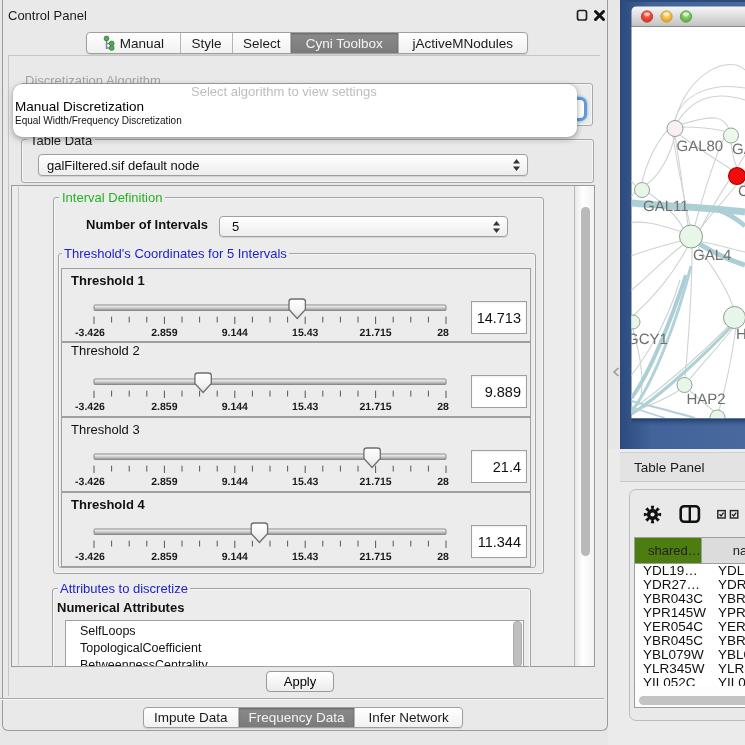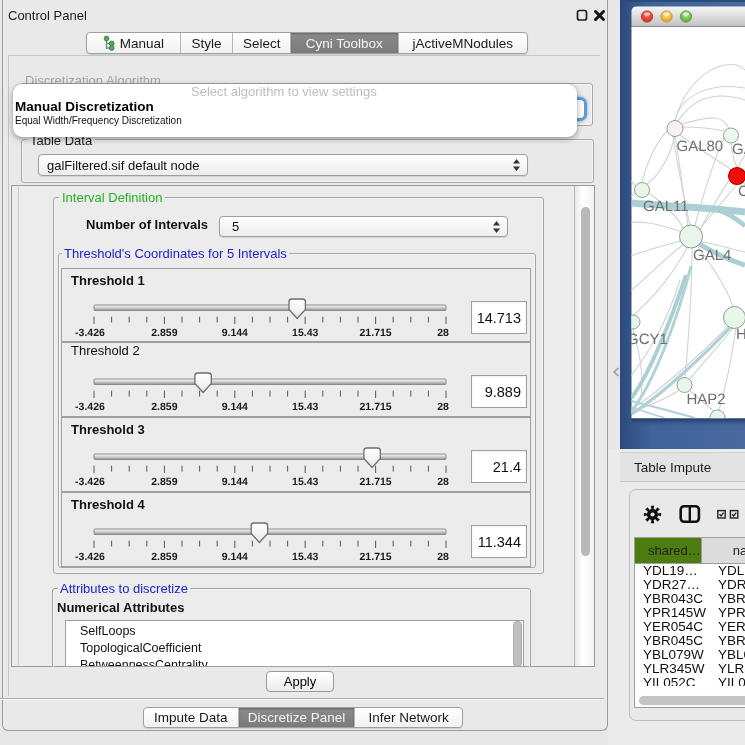--- a/index.html
+++ b/index.html
@@ -176,21 +176,21 @@
         <text x="102.4" y="66.5" font-size="10.5" font-weight="700" fill="#1a1a1a" text-anchor="middle">2.859</text>
         <text x="172.8" y="66.5" font-size="10.5" font-weight="700" fill="#1a1a1a" text-anchor="middle">9.144</text>
         <text x="243.2" y="66.5" font-size="10.5" font-weight="700" fill="#1a1a1a" text-anchor="middle">15.43</text>
         <text x="313.6" y="66.5" font-size="10.5" font-weight="700" fill="#1a1a1a" text-anchor="middle">21.715</text>
         <text x="381.0" y="66.5" font-size="10.5" font-weight="700" fill="#1a1a1a" text-anchor="middle">28</text>
     <path d="M132.9 36.2 L132.9 32.6 Q132.9 30 135.9 30 L146.3 30 Q149.3 30 149.3 32.6 L149.3 40.5 L141.1 49.5 L132.9 40.5 Z" fill="url(#thg)" stroke="#6e6e6e" stroke-width="1.3"></path>
   </svg>
   <div class="vbox" style="left:409px;top:32px;width:56px;height:33px">9.889</div>
   </div>
   <div class="tbox" style="left:61px;top:417px;width:470px;height:75px">
-  <div class="abs" style="left:9px;top:4px;font-size:13px;font-weight:700;color:#111">Threshold 3</div>
+  <div class="abs" style="left:9px;top:4px;font-size:13px;font-weight:400;color:#111">Threshold 3</div>
   <svg class="abs" style="left:0;top:0" width="470" height="75" viewBox="0 0 470 75">
     <defs>
           <linearGradient id="thg" x1="0" y1="0" x2="0" y2="1">
             <stop offset="0" stop-color="#ffffff"></stop>
             <stop offset="0.55" stop-color="#f4f4f4"></stop>
             <stop offset="1" stop-color="#e2e2e2"></stop>
           </linearGradient>
     <linearGradient id="trg" x1="0" y1="0" x2="0" y2="1">
             <stop offset="0" stop-color="#fdfdfd"></stop>
             <stop offset="0.5" stop-color="#cfcfcf"></stop>
@@ -286,21 +286,21 @@
   </div>
 
   <div class="abs" style="left:12px;top:667px;width:582px;height:29px;background:#e9e9e9"></div>
 
   <div class="abs" style="left:266px;top:671px;width:68px;height:21px;background:linear-gradient(#ffffff,#ececec);border:1px solid #999;border-radius:4px;display:flex;align-items:center;justify-content:center;font-size:13px;color:#000">Apply</div>
 
   <div class="abs" style="left:0;top:698px;width:604px;height:2px;border-top:1px solid #ababab;border-bottom:1px solid #f7f7f7"></div>
 
   <div class="seg" style="left:143px;top:707px;width:320px;height:21px">
     <div class="sg" style="width:95px">Impute Data</div>
-    <div class="sg sel" style="width:117px">Discretize Panel</div>
+    <div class="sg sel" style="width:117px">Frequency Data</div>
     <div class="sg" style="width:107px">Infer Network</div>
   </div>
 </div>
 
 <svg class="abs" style="left:612px;top:367px" width="8" height="10" viewBox="0 0 8 10">
     <path d="M6.5 1 L2 5 L6.5 9" fill="none" stroke="#9a9a9a" stroke-width="1.6"></path>
   </svg>
 
 <svg class="abs" style="left:620px;top:0" width="125" height="449" viewBox="0 0 125 449">
   <defs>
@@ -405,21 +405,21 @@
 <text x="73" y="260" class="netlbl">GAL4</text>
 <text x="7" y="343.5" class="netlbl">GCY1</text>
 <text x="116" y="339" class="netlbl">H</text>
 <text x="66.5" y="404" class="netlbl">HAP2</text>
   </g>
   <rect x="11.5" y="418.5" width="113.5" height="9" fill="url(#shad)"></rect>
 </svg>
 
 <div class="abs" style="left:608px;top:449px;width:137px;height:296px;background:#ebebeb"></div>
 <div class="abs" style="left:620px;top:452px;width:125px;height:30px;background:#e3e3e3;border-top:1px solid #cfcfcf;border-bottom:1px solid #c9c9c9;display:flex;align-items:center">
-    <span style="font-size:13.5px;color:#1a1a1a;margin-left:14px">Table Impute</span>
+    <span style="font-size:13.5px;color:#1a1a1a;margin-left:14px">Table Panel</span>
   </div>
 
 <div class="abs" style="left:629px;top:489px;width:130px;height:232px;background:#e9e9e9;border:1px solid #bdbdbd;border-radius:7px 0 0 7px">
 
   <svg class="abs" style="left:13px;top:14px" width="130" height="22" viewBox="0 0 130 22">
     <path d="M7.78 1.87 L11.22 1.87 L10.59 5.01 L12.61 5.84 L14.39 3.18 L16.82 5.61 L14.16 7.39 L14.99 9.41 L18.13 8.78 L18.13 12.22 L14.99 11.59 L14.16 13.61 L16.82 15.39 L14.39 17.82 L12.61 15.16 L10.59 15.99 L11.22 19.13 L7.78 19.13 L8.41 15.99 L6.39 15.16 L4.61 17.82 L2.18 15.39 L4.84 13.61 L4.01 11.59 L0.87 12.22 L0.87 8.78 L4.01 9.41 L4.84 7.39 L2.18 5.61 L4.61 3.18 L6.39 5.84 L8.41 5.01 Z" fill="#111"></path>
     <circle cx="9.5" cy="10.5" r="2.1" fill="#e9e9e9"></circle>
     <rect x="37.7" y="2.2" width="18.2" height="15.6" rx="3.5" fill="none" stroke="#111" stroke-width="2.6"></rect>
     <line x1="46.8" y1="2.2" x2="46.8" y2="17.8" stroke="#111" stroke-width="2.4"></line>
     <g stroke="#222" fill="none" stroke-width="1.4">
@@ -471,15 +471,15 @@
         <div style="width:74px;padding-left:8px;white-space:nowrap;overflow:hidden">YIL052C</div>
         <div style="flex:1;padding-left:9px;white-space:nowrap;overflow:hidden">YIL052C</div>
       </div>
     <div class="abs" style="left:0;top:148px;width:126px;height:23px;background:#fdfdfd"></div>
     <div class="abs" style="left:4px;top:158px;width:122px;height:9px;background:#c3c3c3;border-radius:5px"></div>
   </div>
 </div>
 
 <div id="popup">
   <div class="abs" style="left:178px;top:0px;width:300px;font-size:13px;color:#bdbdbd">Select algorithm to view settings</div>
-  <div class="abs" style="left:2px;top:15px;font-size:13.5px;font-weight:700;color:#000">Manual Discretization</div>
+  <div class="abs" style="left:2px;top:15px;font-size:13.5px;font-weight:400;color:#000">Manual Discretization</div>
   <div class="abs" style="left:2px;top:31px;font-size:10px;color:#111">Equal Width/Frequency Discretization</div>
 </div>
 
 </body></html>

